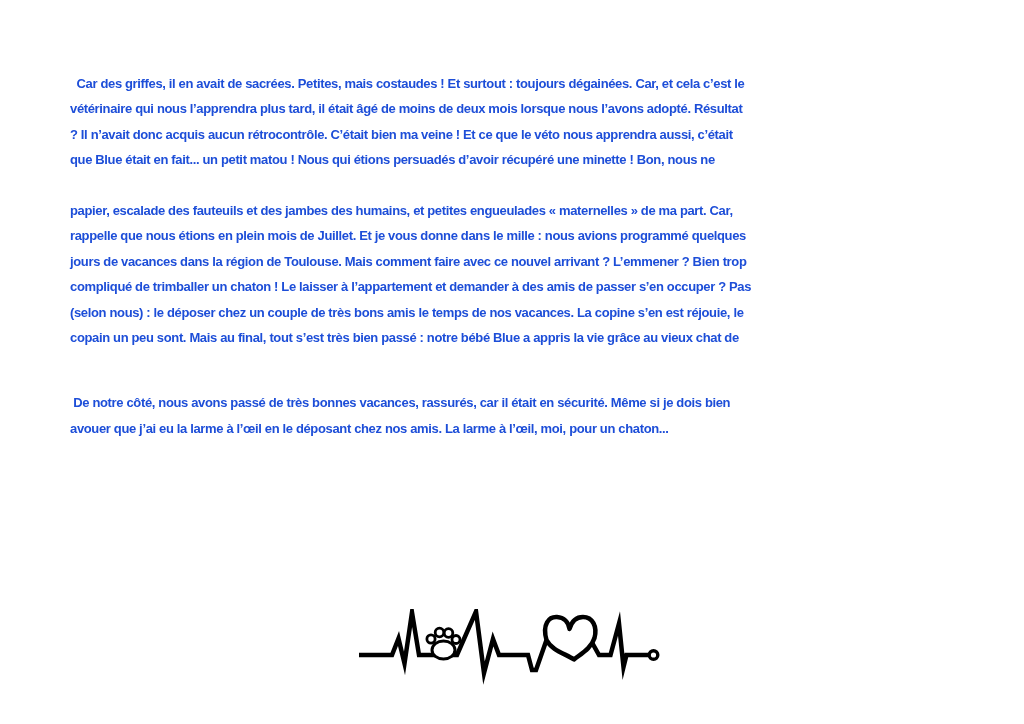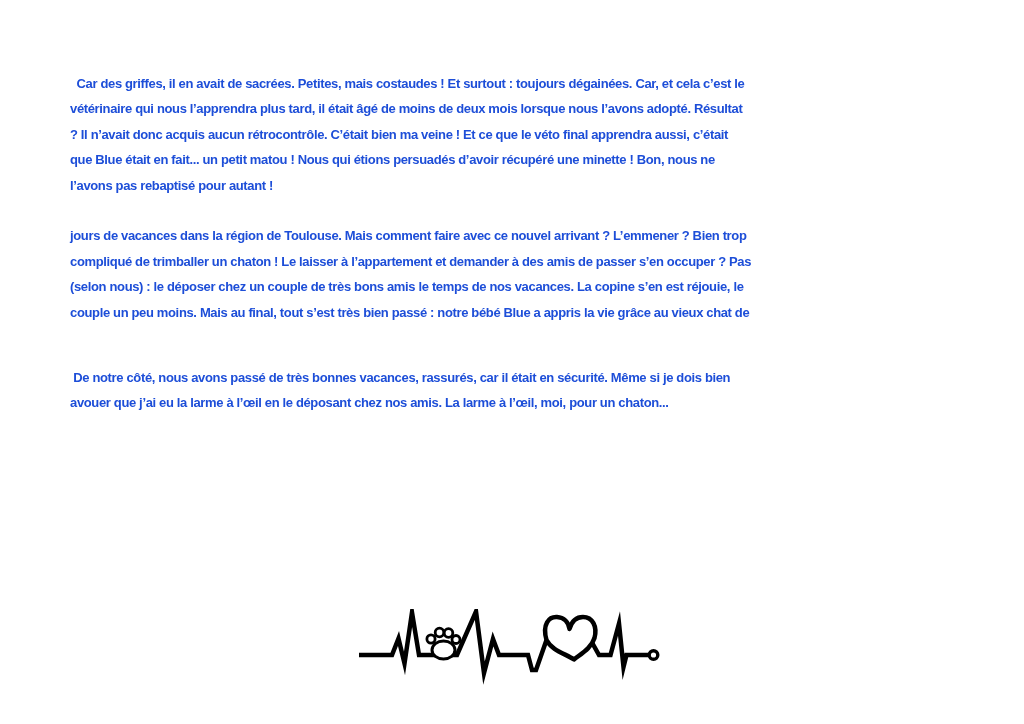--- a/index.html
+++ b/index.html
@@ -50,29 +50,30 @@
 </style>
 </head>
 <body>
 
 <div class="page">
 
   <div class="text-block">
     <div class="paragraph paragraph-1">
         <div class="line">  Car des griffes, il en avait de sacrées. Petites, mais costaudes ! Et surtout : toujours dégainées. Car, et cela c’est le</div>
         <div class="line">vétérinaire qui nous l’apprendra plus tard, il était âgé de moins de deux mois lorsque nous l’avons adopté. Résultat</div>
-        <div class="line">? Il n’avait donc acquis aucun rétrocontrôle. C’était bien ma veine ! Et ce que le véto final apprendra aussi, c’était</div>
+        <div class="line">? Il n’avait donc acquis aucun rétrocontrôle. C’était bien ma veine ! Et ce que le véto nous apprendra aussi, c’était</div>
         <div class="line">que Blue était en fait... un petit matou ! Nous qui étions persuadés d’avoir récupéré une minette ! Bon, nous ne</div>
-        <div class="line">l’avons pas rebaptisé pour autant !</div>
       </div>
     <div class="paragraph paragraph-2">
+        <div class="line">papier, escalade des fauteuils et des jambes des humains, et petites engueulades « maternelles » de ma part. Car,</div>
+        <div class="line">rappelle que nous étions en plein mois de Juillet. Et je vous donne dans le mille : nous avions programmé quelques</div>
         <div class="line">jours de vacances dans la région de Toulouse. Mais comment faire avec ce nouvel arrivant ? L’emmener ? Bien trop</div>
         <div class="line">compliqué de trimballer un chaton ! Le laisser à l’appartement et demander à des amis de passer s’en occuper ? Pas</div>
         <div class="line">(selon nous) : le déposer chez un couple de très bons amis le temps de nos vacances. La copine s’en est réjouie, le</div>
-        <div class="line">couple un peu moins. Mais au final, tout s’est très bien passé : notre bébé Blue a appris la vie grâce au vieux chat de</div>
+        <div class="line">copain un peu sont. Mais au final, tout s’est très bien passé : notre bébé Blue a appris la vie grâce au vieux chat de</div>
       </div>
     <div class="paragraph paragraph-3">
         <div class="line"> De notre côté, nous avons passé de très bonnes vacances, rassurés, car il était en sécurité. Même si je dois bien</div>
         <div class="line">avouer que j’ai eu la larme à l’œil en le déposant chez nos amis. La larme à l’œil, moi, pour un chaton...</div>
       </div>
   </div>
 
   <div class="decoration">
     <svg viewBox="0 0 306 84" xmlns="http://www.w3.org/2000/svg">
 

